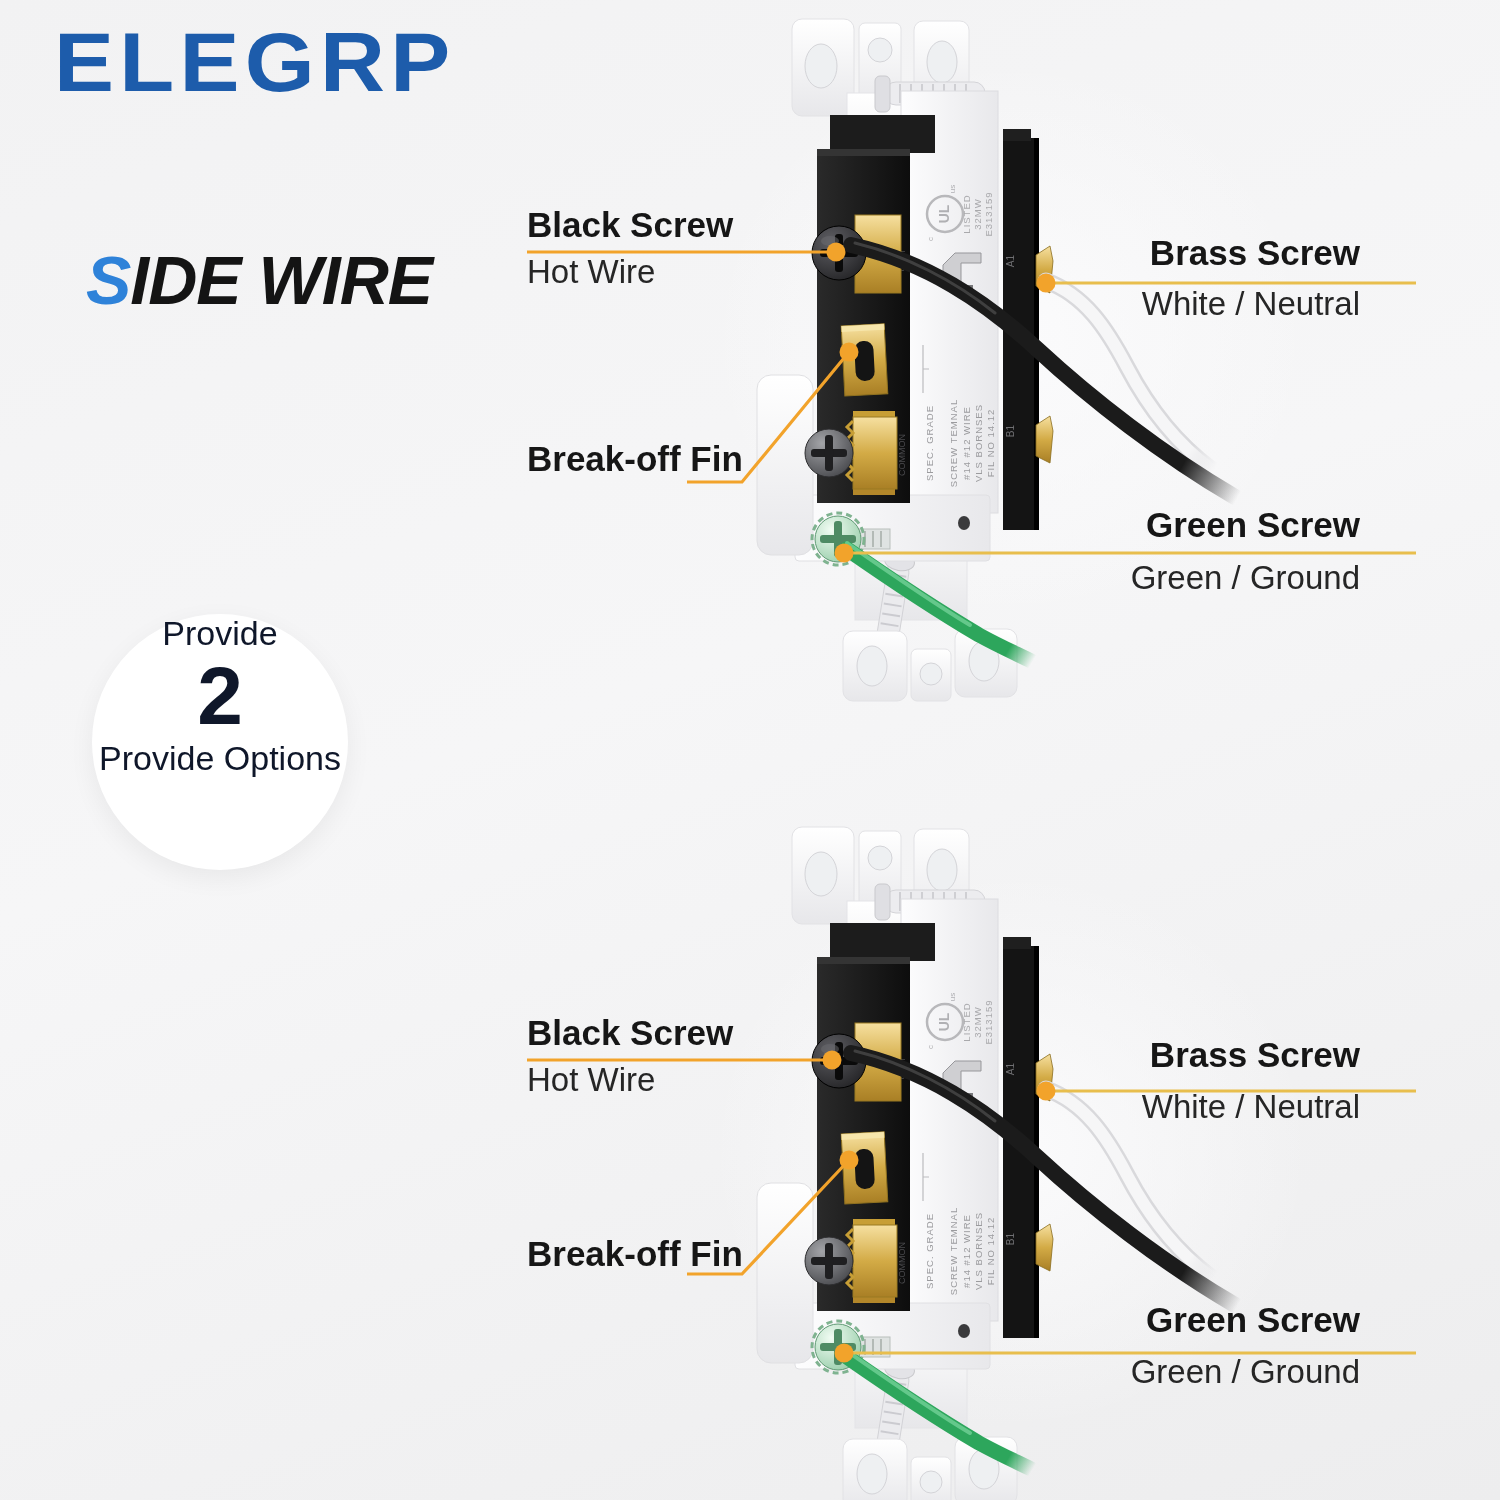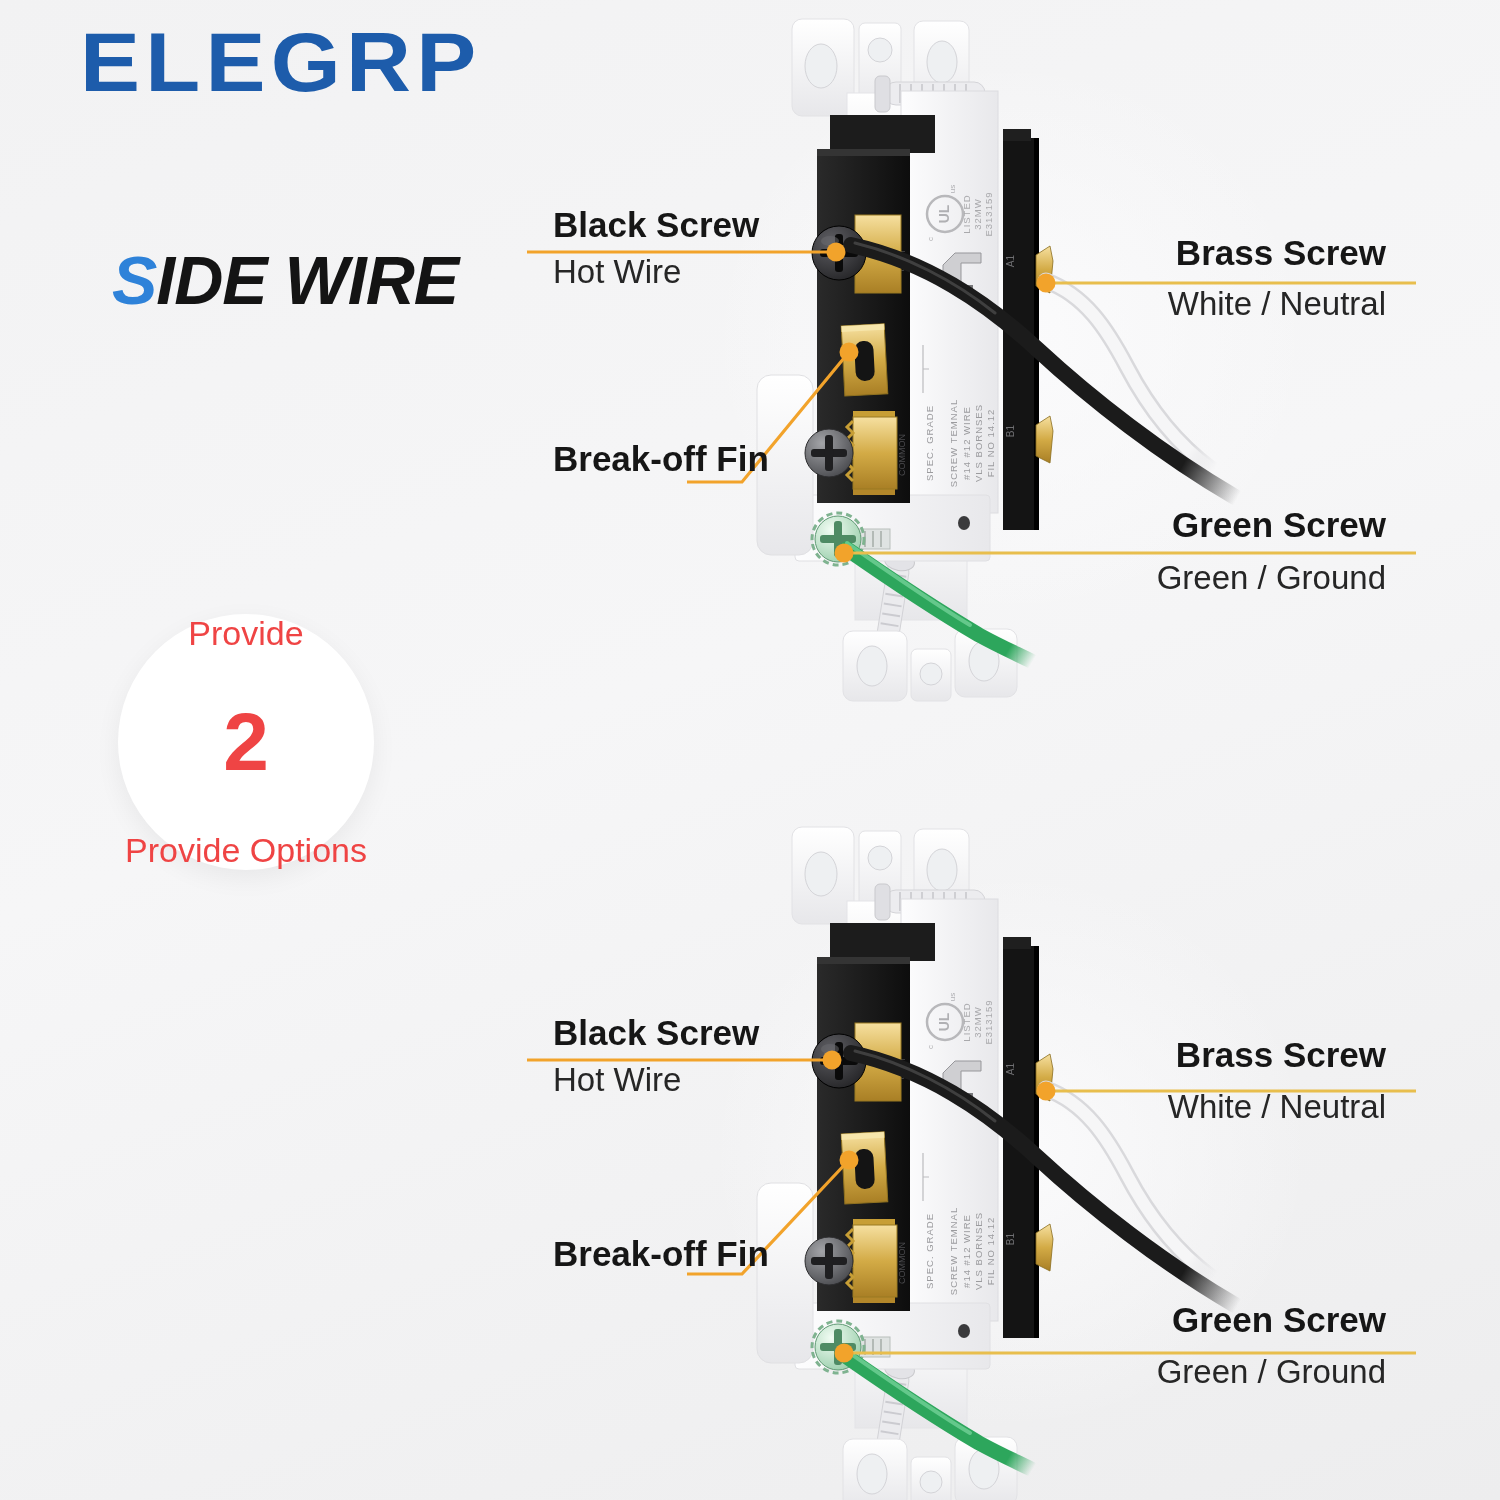--- a/index.html
+++ b/index.html
@@ -14,25 +14,25 @@
   .headline{position:absolute;left:86px;font-size:68px;font-weight:700;font-style:italic;
     color:#141414;line-height:1;letter-spacing:-1px;white-space:nowrap;}
   .headline .lead{color:#2E82D9;}
   .h-side{top:246px;}
   .h-back{top:1044px;}
   .t{position:absolute;font-size:35px;font-weight:700;color:#161616;line-height:1.05;white-space:nowrap;}
   .s{position:absolute;font-size:33px;font-weight:400;color:#262626;line-height:1.05;white-space:nowrap;}
   .left{left:527px;}
   .right{right:88px;text-align:right;}
   .overlay{position:absolute;left:0;top:0;z-index:1;}
-  .txtlayer{position:absolute;left:0;top:0;width:1448px;height:1500px;z-index:2;pointer-events:none;margin-left:26px;}
+  .txtlayer{position:absolute;left:0;top:0;width:1448px;height:1500px;z-index:2;pointer-events:none;}
   .txtlayer > div{pointer-events:auto;}
   .badge{position:absolute;left:92px;top:614px;width:256px;height:256px;border-radius:50%;
     background:#ffffff;box-shadow:0 8px 26px rgba(0,0,0,.06);display:flex;flex-direction:column;
-    align-items:center;justify-content:space-between;color:#ef4444;z-index:2;}
+    align-items:center;justify-content:flex-start;color:#0f172a;z-index:2;}
   .badge-top{font-size:34px;}
   .badge-num{font-size:82px;font-weight:700;line-height:1.05;}
   .badge-bot{font-size:34px;}
   svg text{font-family:"Liberation Sans",sans-serif;}
 </style>
 </head>
 <body>
 
 <div class="canvas">
 

